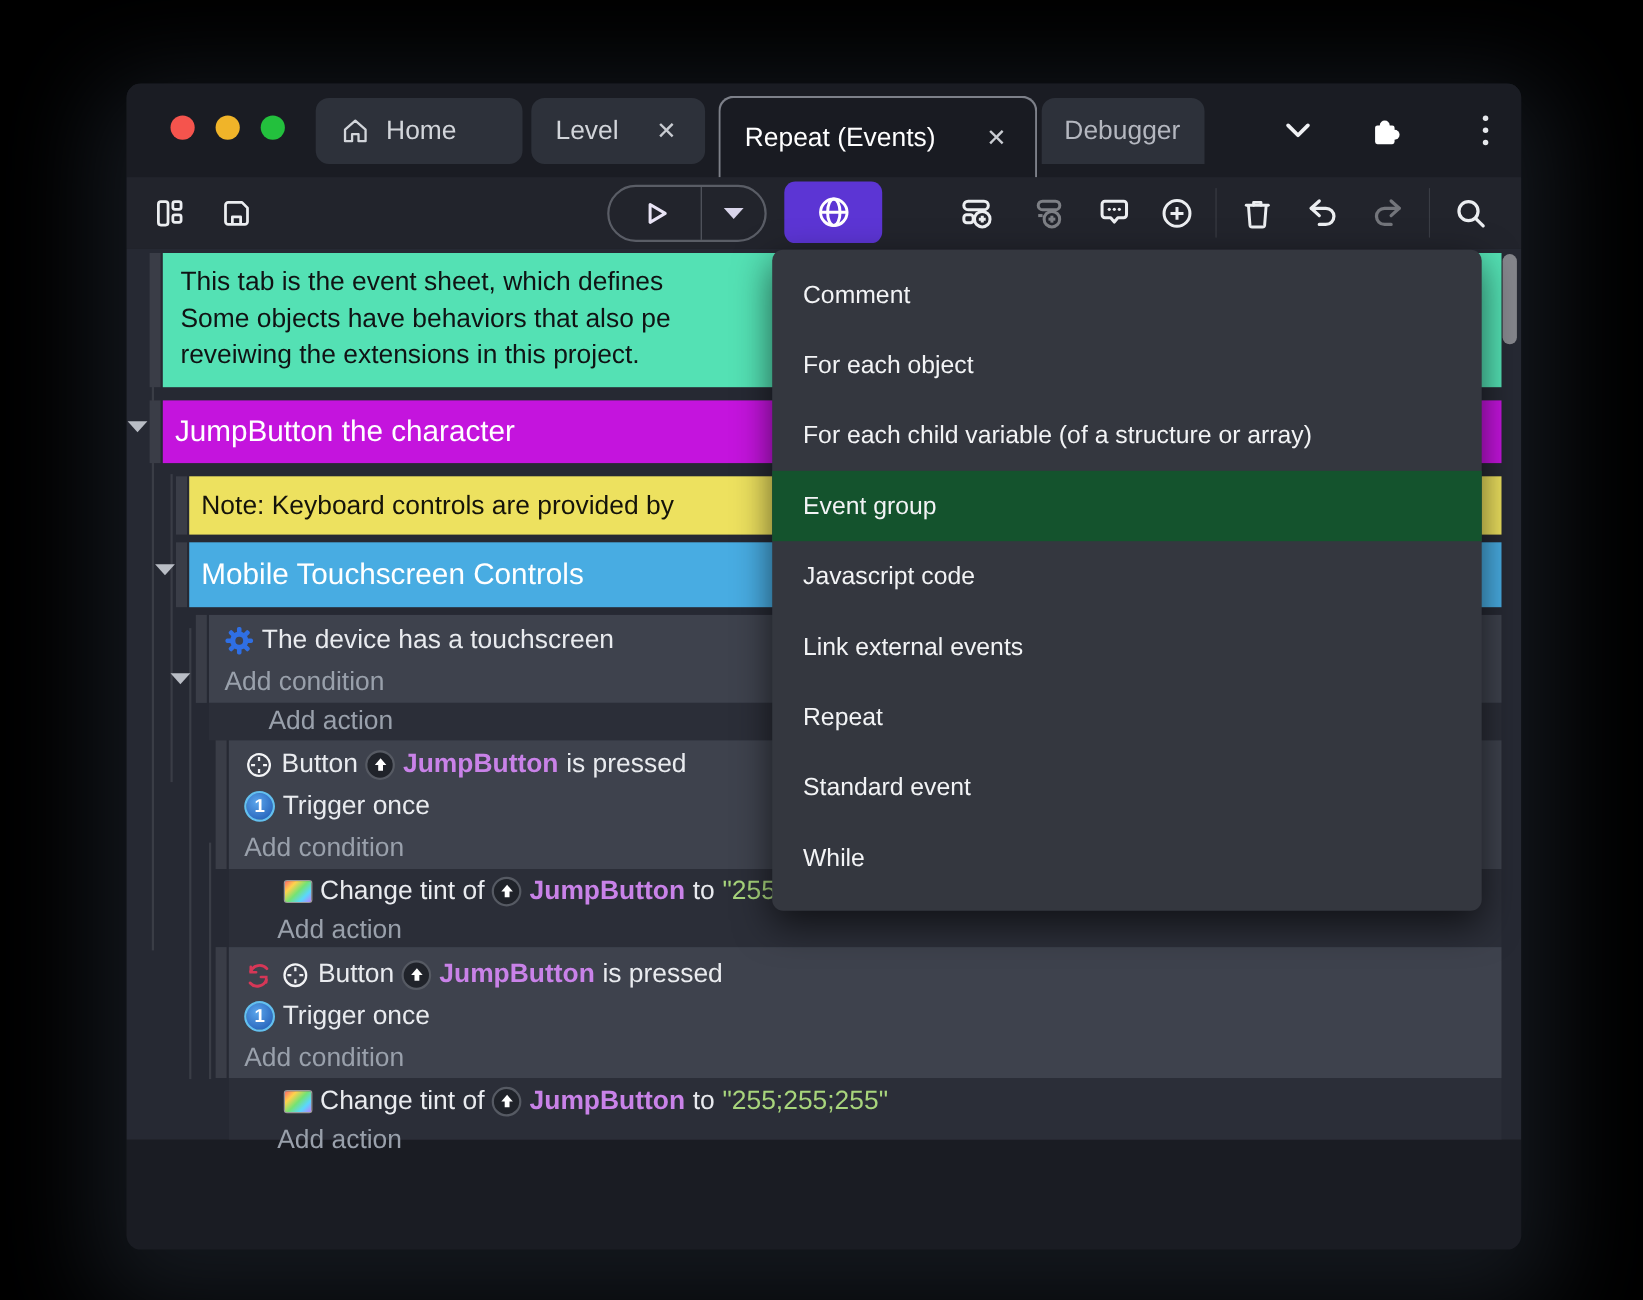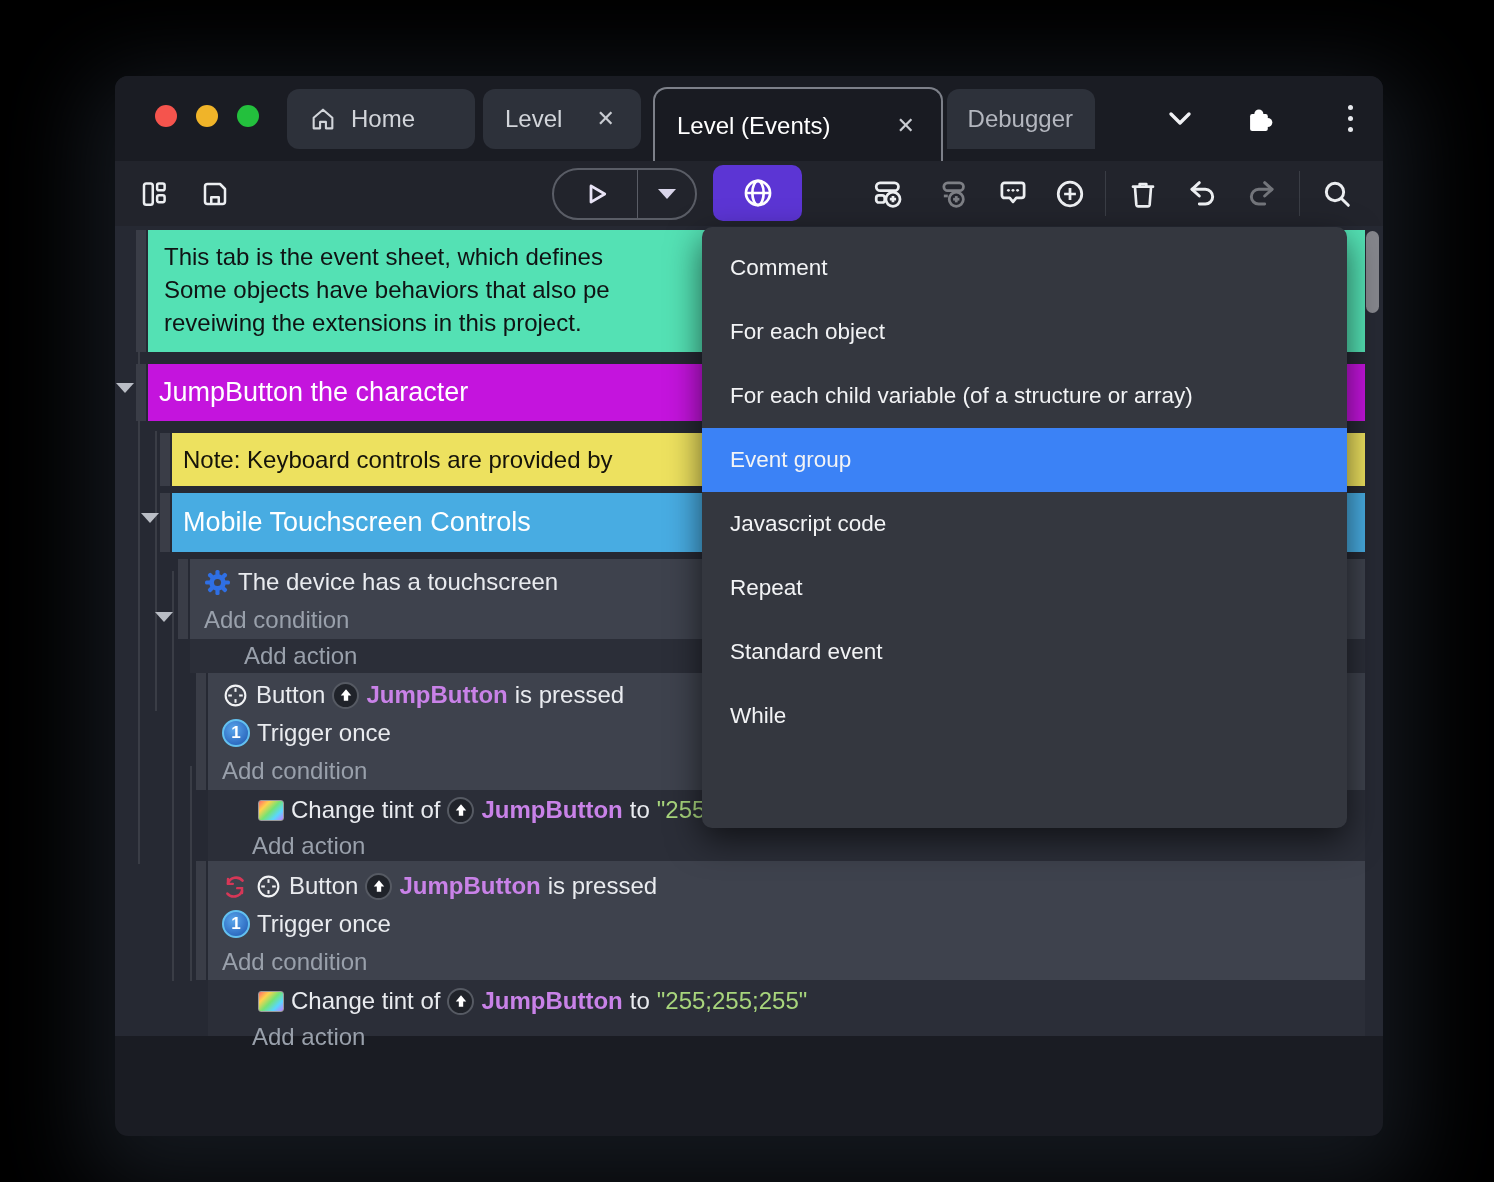--- a/index.html
+++ b/index.html
@@ -73,21 +73,21 @@
                   display:inline-flex; align-items:center; justify-content:center; }
   .tint-icon { width:26px; height:21px; border-radius:3px; border:1px solid #9a9a9a; flex:none;
                background:linear-gradient(135deg,#ff6a6a 0%,#ffd24d 25%,#74e374 50%,#5ad7ff 75%,#c07dff 100%); }
   .row-icon { flex:none; display:inline-flex; }
 
   
   .menu { position:absolute; left:587px; top:151px; width:645px; height:601px; background:#34373f;
           border-radius:10px; box-shadow:0 12px 34px rgba(0,0,0,0.6); padding:9px 0; }
   .menu-item { height:64px; display:flex; align-items:center; padding-left:28px;
                color:#f2f3f5; font-size:22.5px; }
-  .menu-item.highlighted { background:#3b82f6; }
+  .menu-item.highlighted { background:#14532d; }
 
   .scroll-thumb { position:absolute; left:1251px; top:155px; width:13px; height:82px;
                   background:#85868c; border-radius:7px; }
   svg { display:block; }
 </style>
 </head>
 <body>
 
 <div class="stage">
   <div class="window">
@@ -105,21 +105,21 @@
         </span>
         <span>Home</span>
       </div>
 
       <div class="tab level">
         <span>Level</span>
         <span class="close">✕</span>
       </div>
 
       <div class="tab active">
-        <span>Level (Events)</span>
+        <span>Repeat (Events)</span>
         <span class="close">✕</span>
       </div>
 
       <div class="tab debugger">
         <span>Debugger</span>
       </div>
 
       <button class="icon-btn tb-right chevron-btn" style="position:absolute;left:1042px;">
         <span>
           <svg width="34" height="22" viewBox="0 0 34 22" fill="none" stroke="#f0f1f4" stroke-width="3.4" stroke-linecap="round" stroke-linejoin="round">
@@ -428,19 +428,20 @@
     </div>
 
     <div class="scroll-thumb"></div>
 
     <div class="menu">
       <div class="menu-item">Comment</div>
       <div class="menu-item">For each object</div>
       <div class="menu-item">For each child variable (of a structure or array)</div>
       <div class="menu-item highlighted">Event group</div>
       <div class="menu-item">Javascript code</div>
+      <div class="menu-item">Link external events</div>
       <div class="menu-item">Repeat</div>
       <div class="menu-item">Standard event</div>
       <div class="menu-item">While</div>
     </div>
 
   </div>
 </div>
 
 </body></html>

